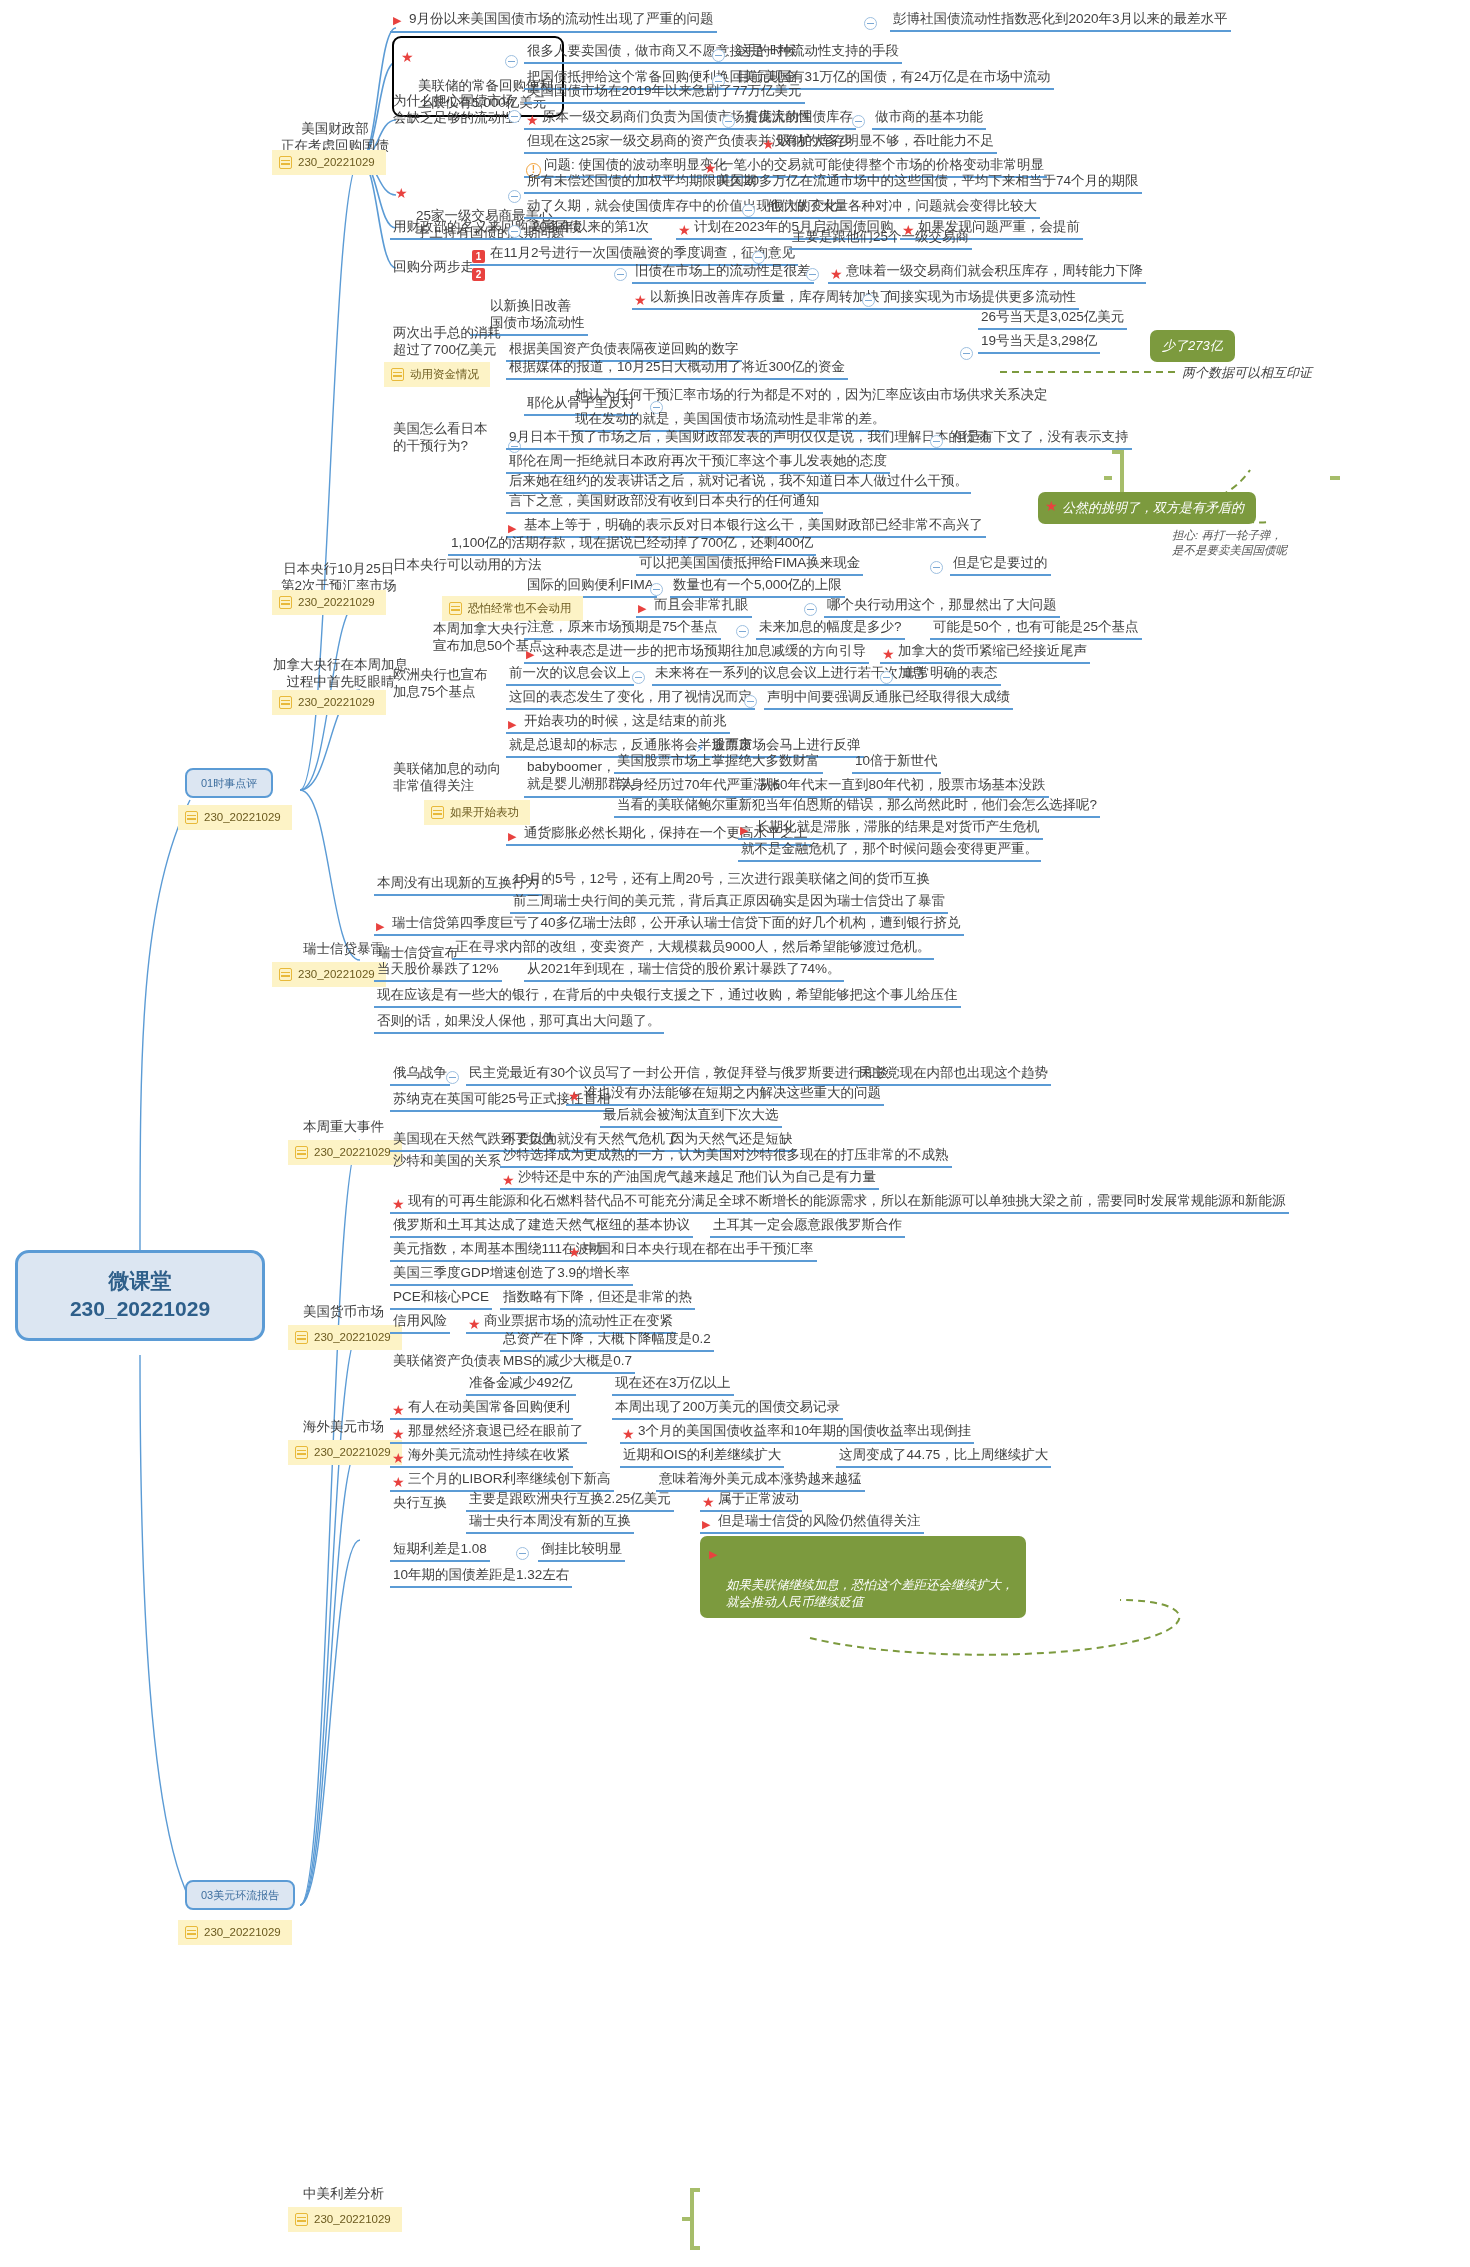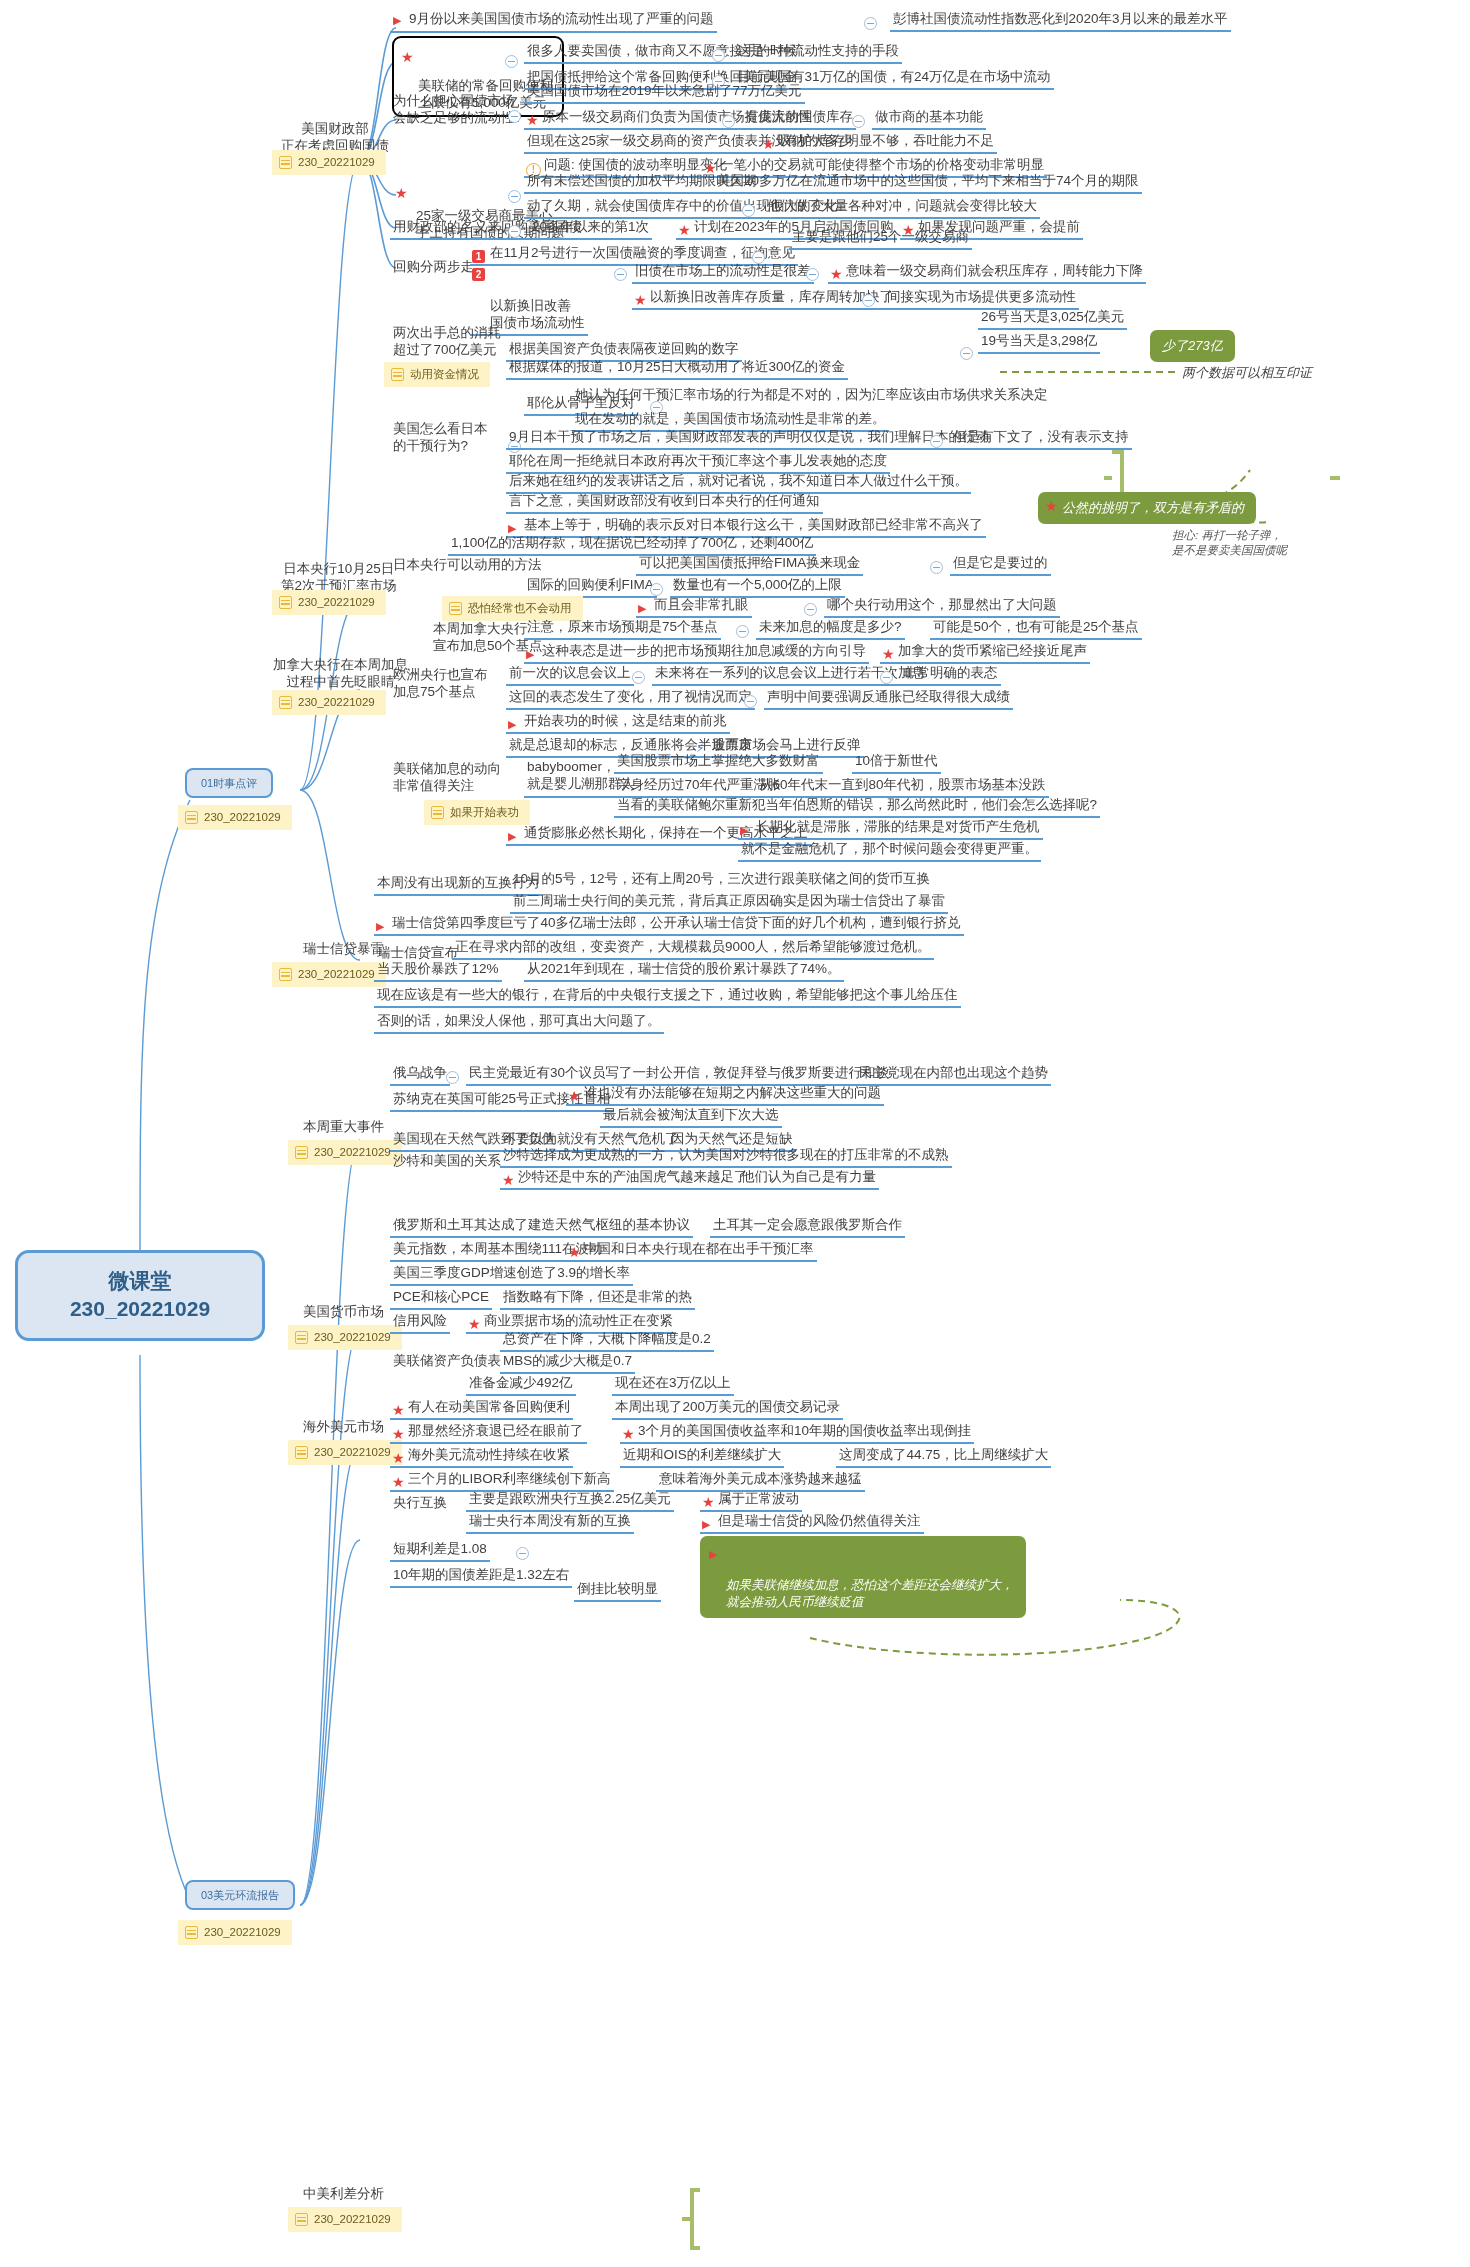--- a/index.html
+++ b/index.html
@@ -518,20 +518,24 @@
   <div class="node leaf" style="left:390px; top:1130px;">美国现在天然气跌到了负值</div>
   <div class="node leaf" style="left:500px; top:1130px;">不要以为就没有天然气危机了</div>
   <div class="node leaf" style="left:668px; top:1130px;">因为天然气还是短缺</div>
   <div class="node leaf" style="left:390px; top:1152px; border:none;">沙特和美国的关系</div>
   <div class="node leaf" style="left:500px; top:1146px;">沙特选择成为更成熟的一方，认为美国对沙特很多现在的打压非常的不成熟</div>
   <div class="node leaf" style="left:500px; top:1168px; padding-left:18px;">
     <span class="star" style="position:absolute; left:3px; top:15px;"></span>
     <span>沙特还是中东的产油国虎气越来越足了</span>
   </div>
   <div class="node leaf" style="left:738px; top:1168px;">他们认为自己是有力量</div>
+  <div class="node leaf" style="left:390px; top:1192px; padding-left:18px;">
+    <span class="star" style="position:absolute; left:3px; top:15px;"></span>
+    <span>现有的可再生能源和化石燃料替代品不可能充分满足全球不断增长的能源需求，所以在新能源可以单独挑大梁之前，需要同时发展常规能源和新能源</span>
+  </div>
   <div class="node leaf" style="left:390px; top:1216px;">俄罗斯和土耳其达成了建造天然气枢纽的基本协议</div>
   <div class="node leaf" style="left:710px; top:1216px;">土耳其一定会愿意跟俄罗斯合作</div>
   <div class="node leaf" style="left:390px; top:1240px;">美元指数，本周基本围绕111在波动</div>
   <div class="node leaf" style="left:566px; top:1240px; padding-left:18px;">
     <span class="star" style="position:absolute; left:3px; top:15px;"></span>
     <span>中国和日本央行现在都在出手干预汇率</span>
   </div>
 
   <div class="node leaf" style="left:390px; top:1264px;">美国三季度GDP增速创造了3.9的增长率</div>
   <div class="node leaf" style="left:390px; top:1288px;">PCE和核心PCE</div>
@@ -578,21 +582,21 @@
     <span>属于正常波动</span>
   </div>
   <div class="node leaf" style="left:466px; top:1512px;">瑞士央行本周没有新的互换</div>
   <div class="node leaf" style="left:700px; top:1512px; padding-left:18px;">
     <span class="flag" style="position:absolute; left:2px; top:3px;"></span>
     <span>但是瑞士信贷的风险仍然值得关注</span>
   </div>
 
   <div class="node leaf" style="left:390px; top:1540px;">短期利差是1.08</div>
   <div class="toggle" style="left:516px; top:1547px;"></div>
-  <div class="node leaf" style="left:538px; top:1580px;margin-left:36px;">倒挂比较明显</div>
+  <div class="node leaf" style="left:538px; top:1540px;">倒挂比较明显</div>
   <div class="node leaf" style="left:390px; top:1566px;">10年期的国债差距是1.32左右</div>
   <div class="node callout lg multi" style="left:700px; top:1536px; padding-left:26px; max-width:360px; white-space:pre-line;">
     <span class="flag" style="position:absolute; left:9px; top:10px;"></span>
     <span>如果美联储继续加息，恐怕这个差距还会继续扩大，
 就会推动人民币继续贬值</span>
   </div>
 
 </div>
 
 </body></html>

